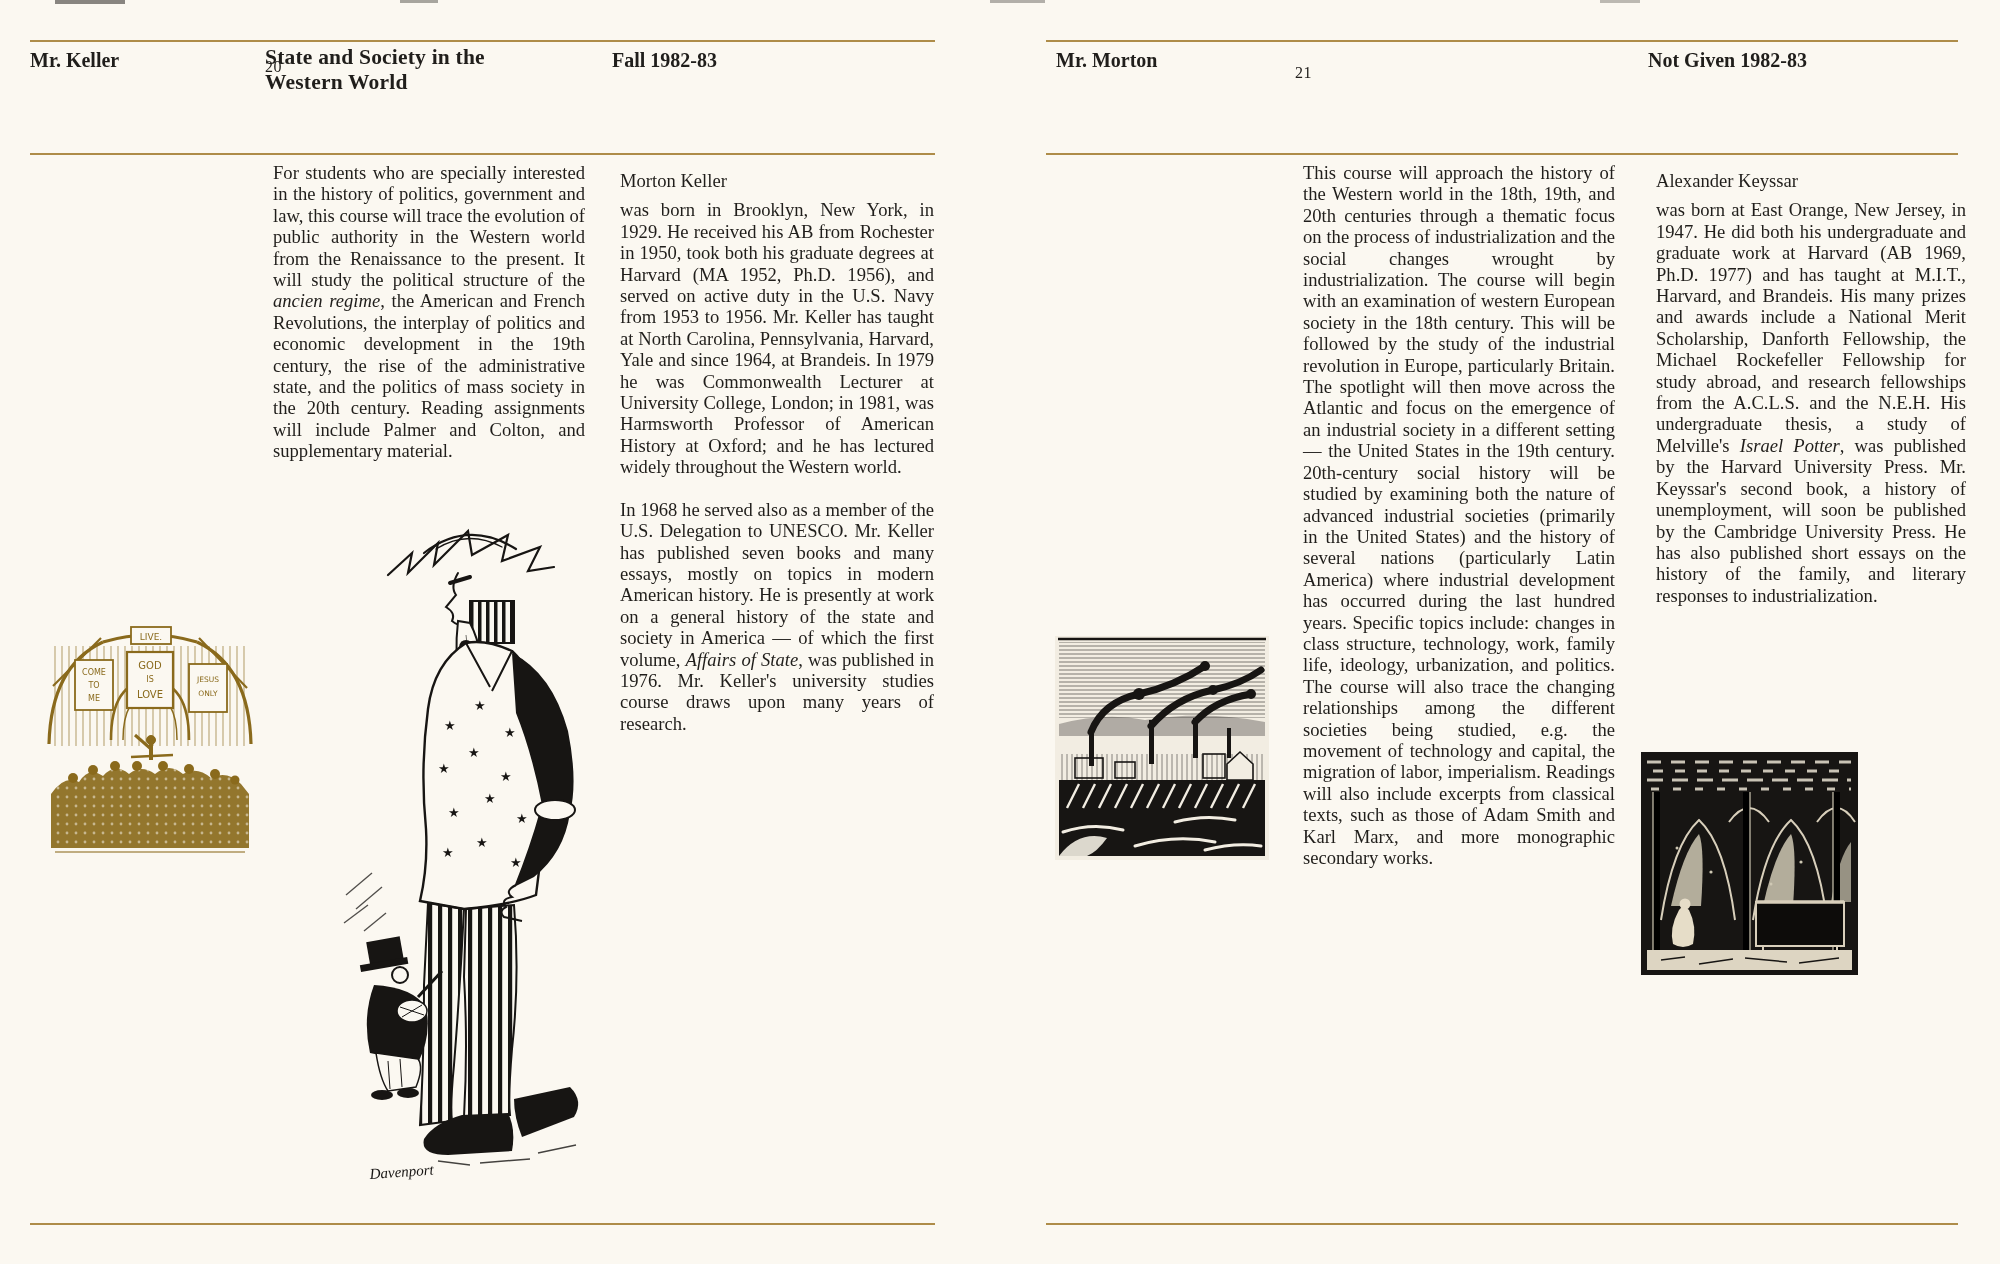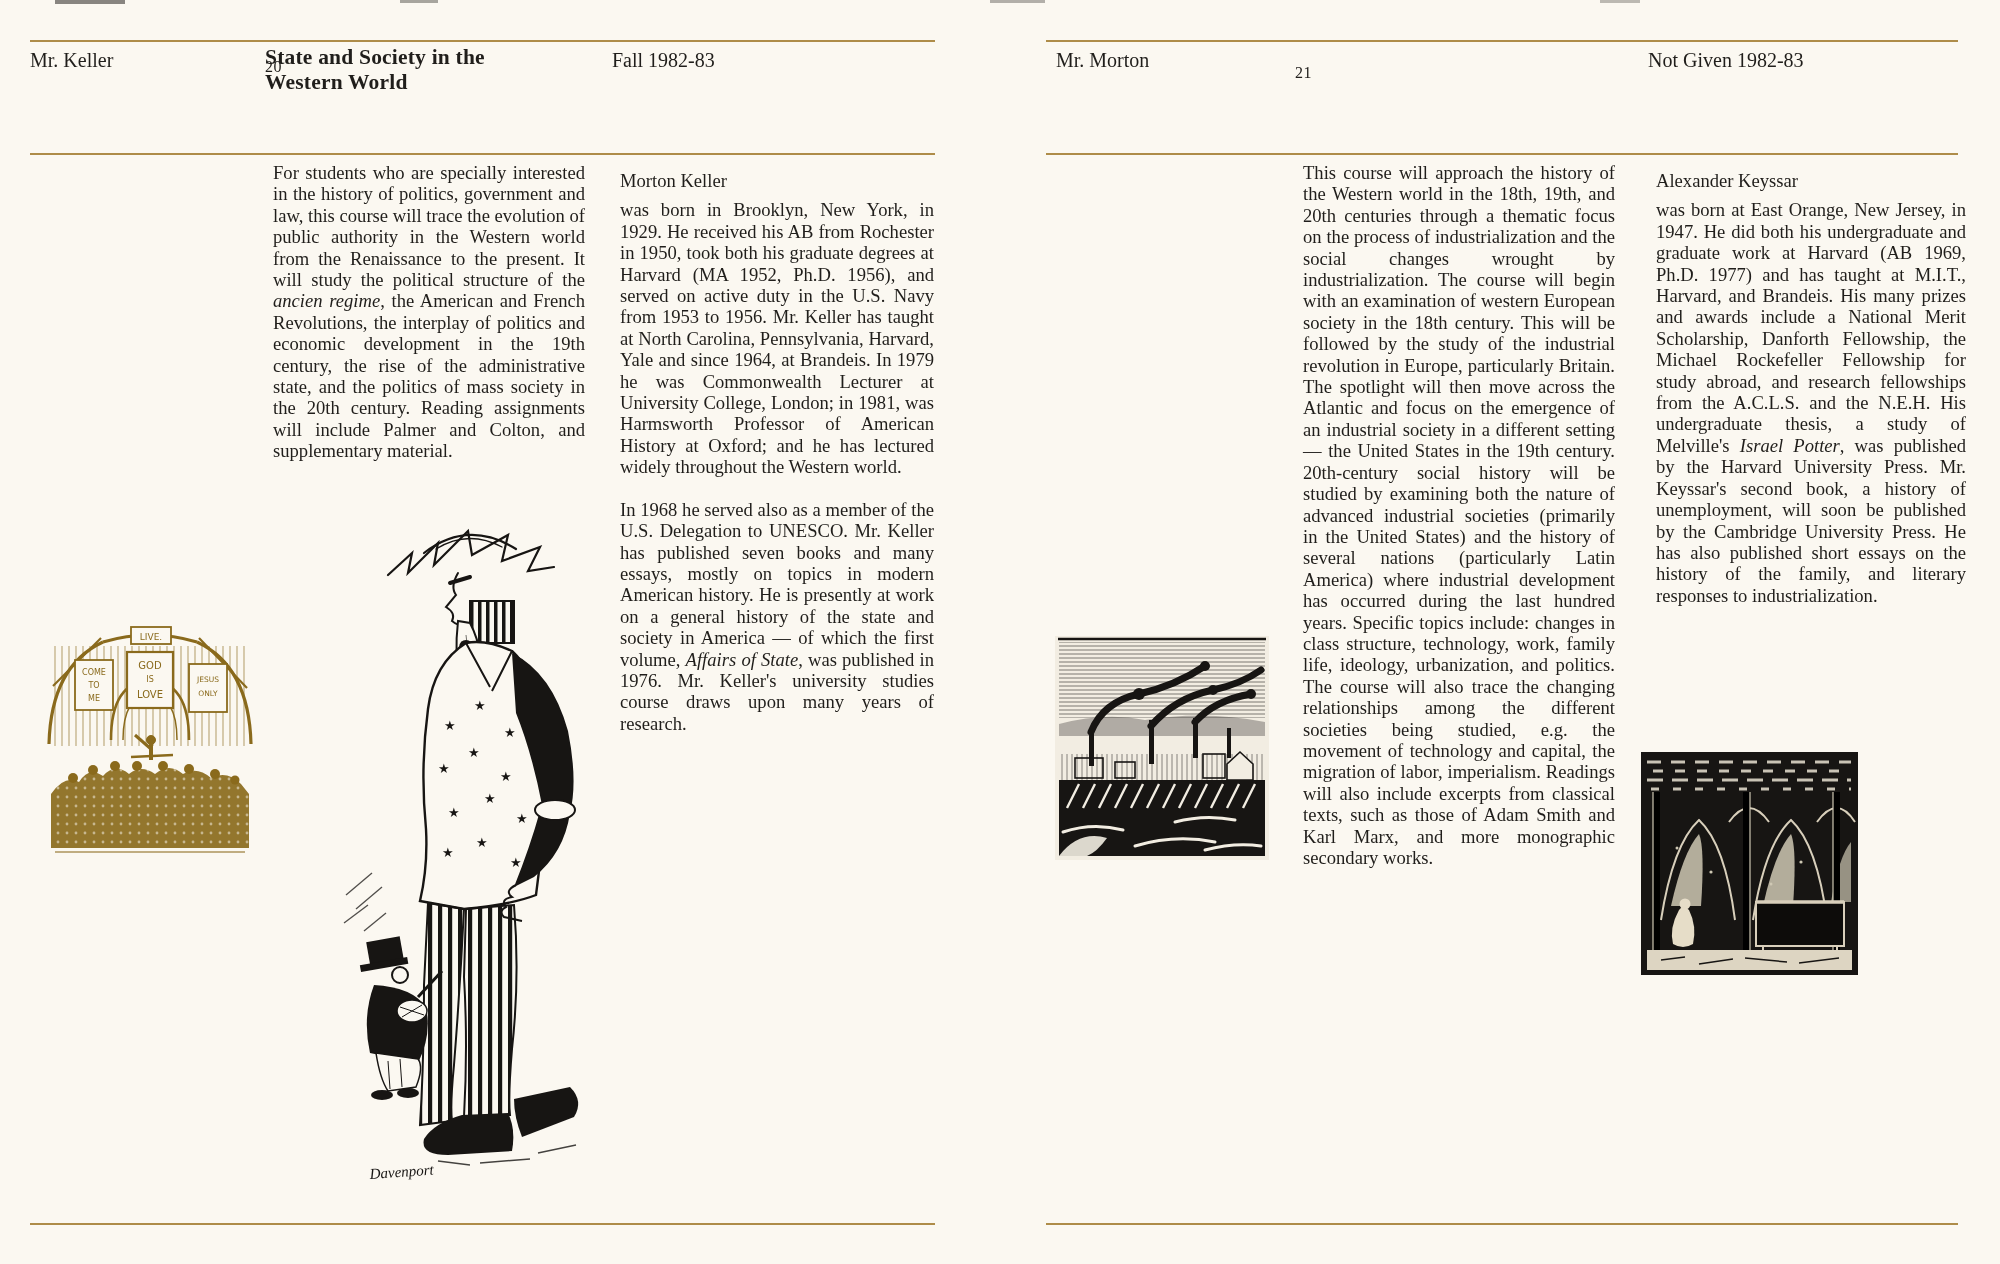--- a/index.html
+++ b/index.html
@@ -5,21 +5,21 @@
   * { margin:0; padding:0; box-sizing:border-box; }
   html,body { background:#d9d6cf; }
   .sheet {
     position:relative; width:2000px; height:1264px;
     background:#fbf8f1; overflow:hidden;
     font-family:"Liberation Serif","DejaVu Serif",serif;
     color:#201e1b;
   }
   .rule { position:absolute; height:2px; background:#ae8c49; }
   .pagenum { position:absolute; font-size:16px; letter-spacing:.5px;margin-top:48px; }
-  .instructor, .term { position:absolute; font-size:20px; }
+  .instructor, .term { position:absolute; font-size:20px;font-weight:bold; }
   .course-title { position:absolute; font-size:21.5px; font-weight:bold; line-height:25px; letter-spacing:.2px; }
   .col {
     position:absolute; font-size:18.6px; line-height:21.4px;
     text-align:justify; hyphens:auto; -webkit-hyphens:auto;
   }
   .col p { margin:0 0 21px 8px; }
   .col p:last-child { margin-bottom:0; }
   .bio-name { margin:8px; }
   .illus { position:absolute; }
   .illus svg { display:block; }

